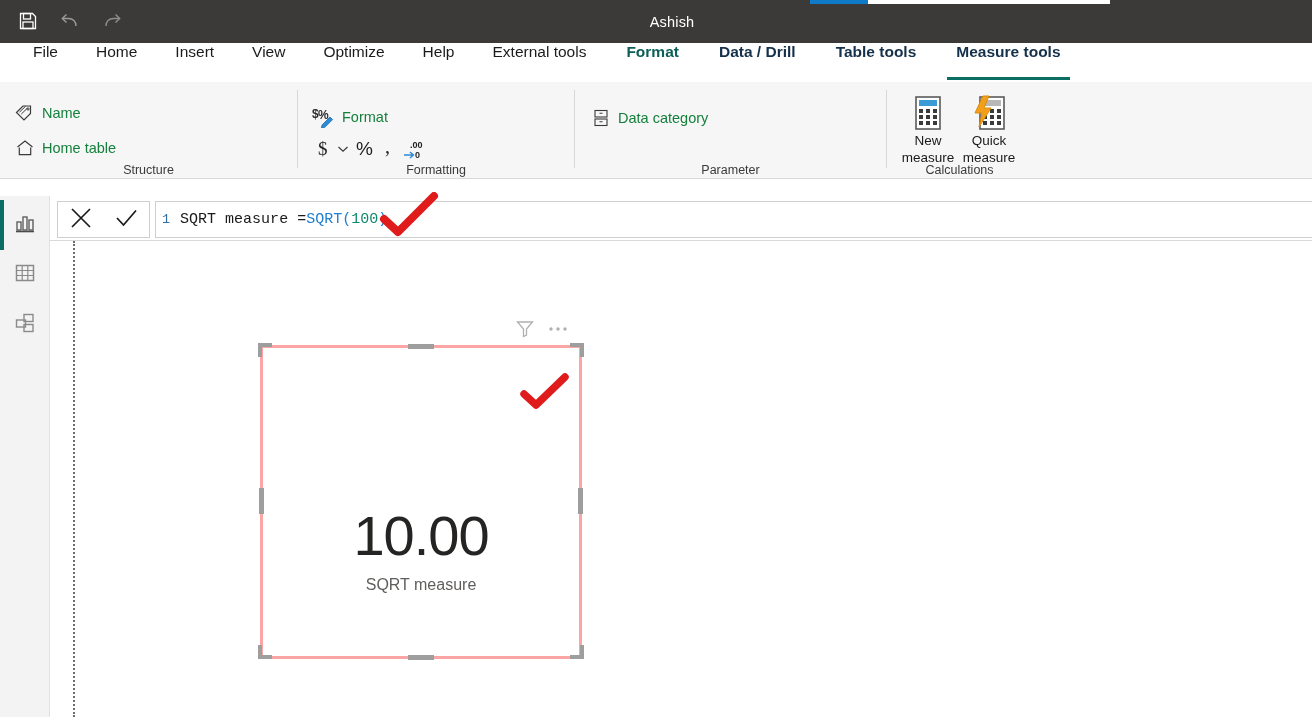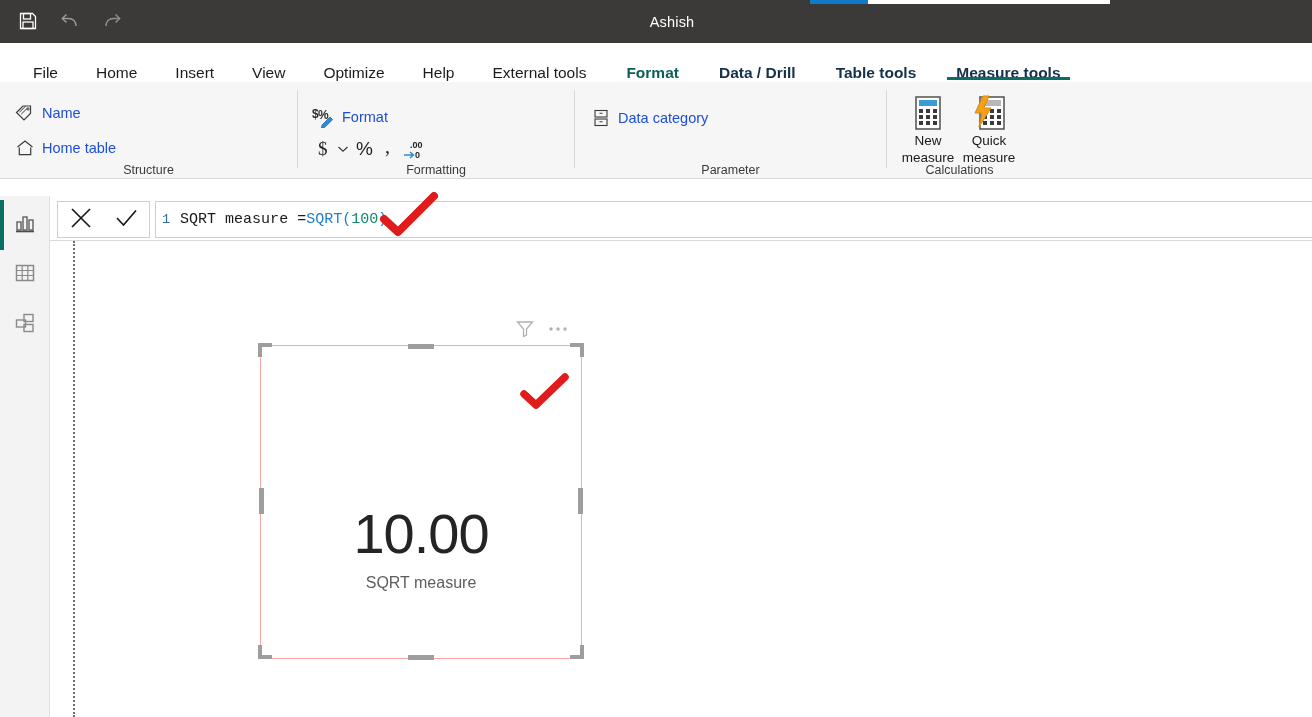--- a/index.html
+++ b/index.html
@@ -37,21 +37,21 @@
     color:#ffffff; font-size:14.5px; letter-spacing:.2px;
     pointer-events:none;
   }
 
   
   .ribbon-tabs{
     position:absolute; left:0; top:43px; width:1312px; height:39px;
     background:#ffffff; display:flex; align-items:stretch;
   }
   .rtab{
-    display:flex; align-items:flex-end; justify-content:center;
+    display:flex; align-items:flex-start; justify-content:center;
     font-size:15.5px; color:#1b1b1b; padding:0 19px; position:relative;
     white-space:nowrap;
   }
   .rtab.contextual{ color:#0b5f57; font-weight:bold; }
   .rtab.navy{ color:#14304a; font-weight:bold; }
   .rtab.active .underline{
     position:absolute; left:10px; right:10px; bottom:2px; height:3px; background:#0b6e62;
   }
   .rtab-sep{ width:2px; }
   .ribbon-tabs .spacer{ flex:0 0 auto; }
@@ -62,21 +62,21 @@
     background:#f6f6f6; border-bottom:1px solid #d9d9d9;
   }
   .rgroup{ position:absolute; top:0; height:97px; }
   .glabel{
     position:absolute; bottom:2px; width:100%; text-align:center;
     font-size:12.5px; color:#3a3a3a;
   }
   .gsep{ position:absolute; top:8px; width:1px; height:78px; background:#d8d8d8; }
 
   .row{ display:flex; align-items:center; }
-  .lbl{ font-size:14.5px; color:#1d4ed8; }
+  .lbl{ font-size:14.5px; color:#15803d; }
   .ico{ display:inline-flex; align-items:center; justify-content:center; }
 
   input.tbox, select.sbox{
     font-family:"Liberation Sans", sans-serif;
     font-size:14.5px; color:#1a1a1a;
     border:1px solid #9a9a9a; background:#fff;
     height:26px; padding:1px 4px; outline:none;
   }
   select.sbox{ padding-right:2px; }
   .spin{
@@ -130,21 +130,21 @@
     border-left:2px dotted #6d6d6d;
   }
 
   .visual-hdr{
     position:absolute; left:515px; top:318px; width:70px; height:26px;
     display:flex; align-items:center; gap:12px; color:#b3b3b3;
   }
 
   .card{
     position:absolute; left:260px; top:345px; width:322px; height:314px;
-    border:1px solid #fca5a5; background:#fff;padding-left:20px;
+    border:3px solid #fca5a5; background:#fff;padding-left:20px;
   }
   .card-value{
     position:absolute; left:0; right:0; top:160px; text-align:center;
     font-size:56px; color:#252423; letter-spacing:-1px; line-height:56px;
   }
   .card-label{
     position:absolute; left:0; right:0; top:228px; text-align:center;
     font-size:16px; color:#605e5c;
   }
   .hnd{ position:absolute; background:#9e9e9e; }

